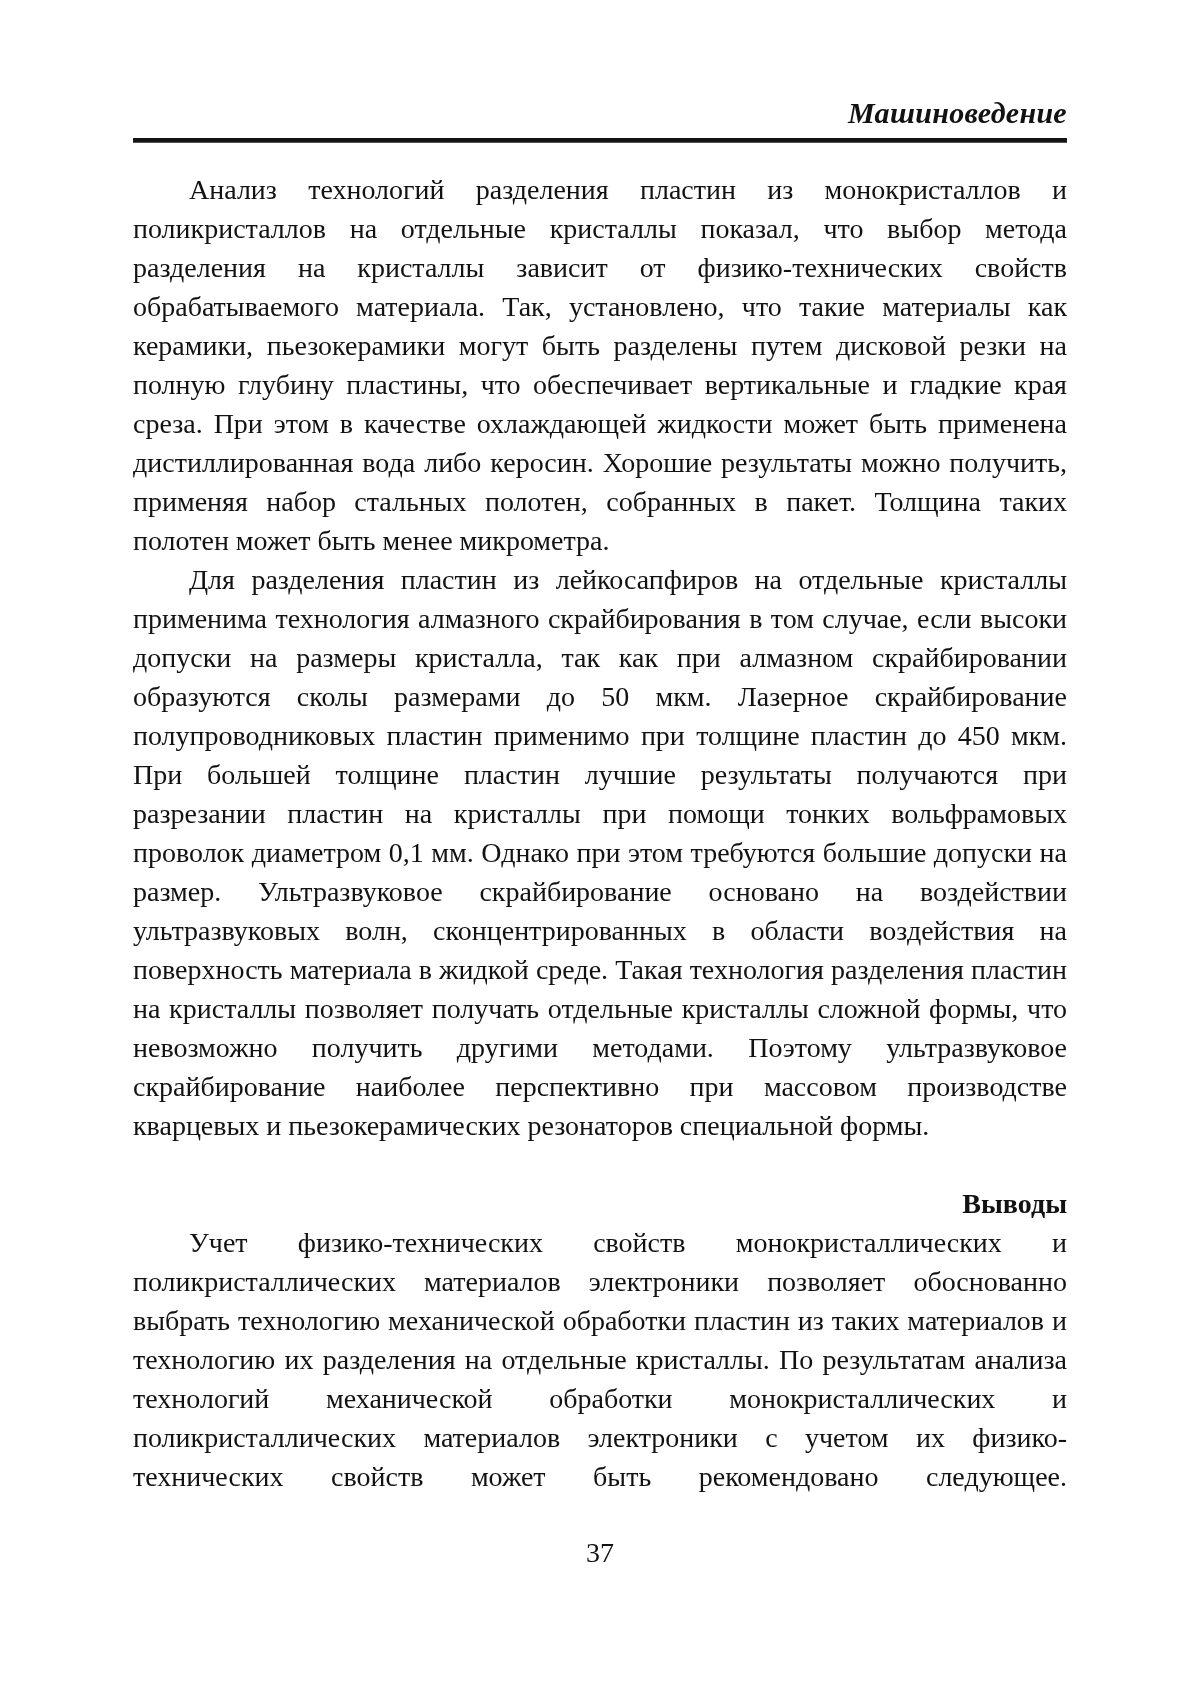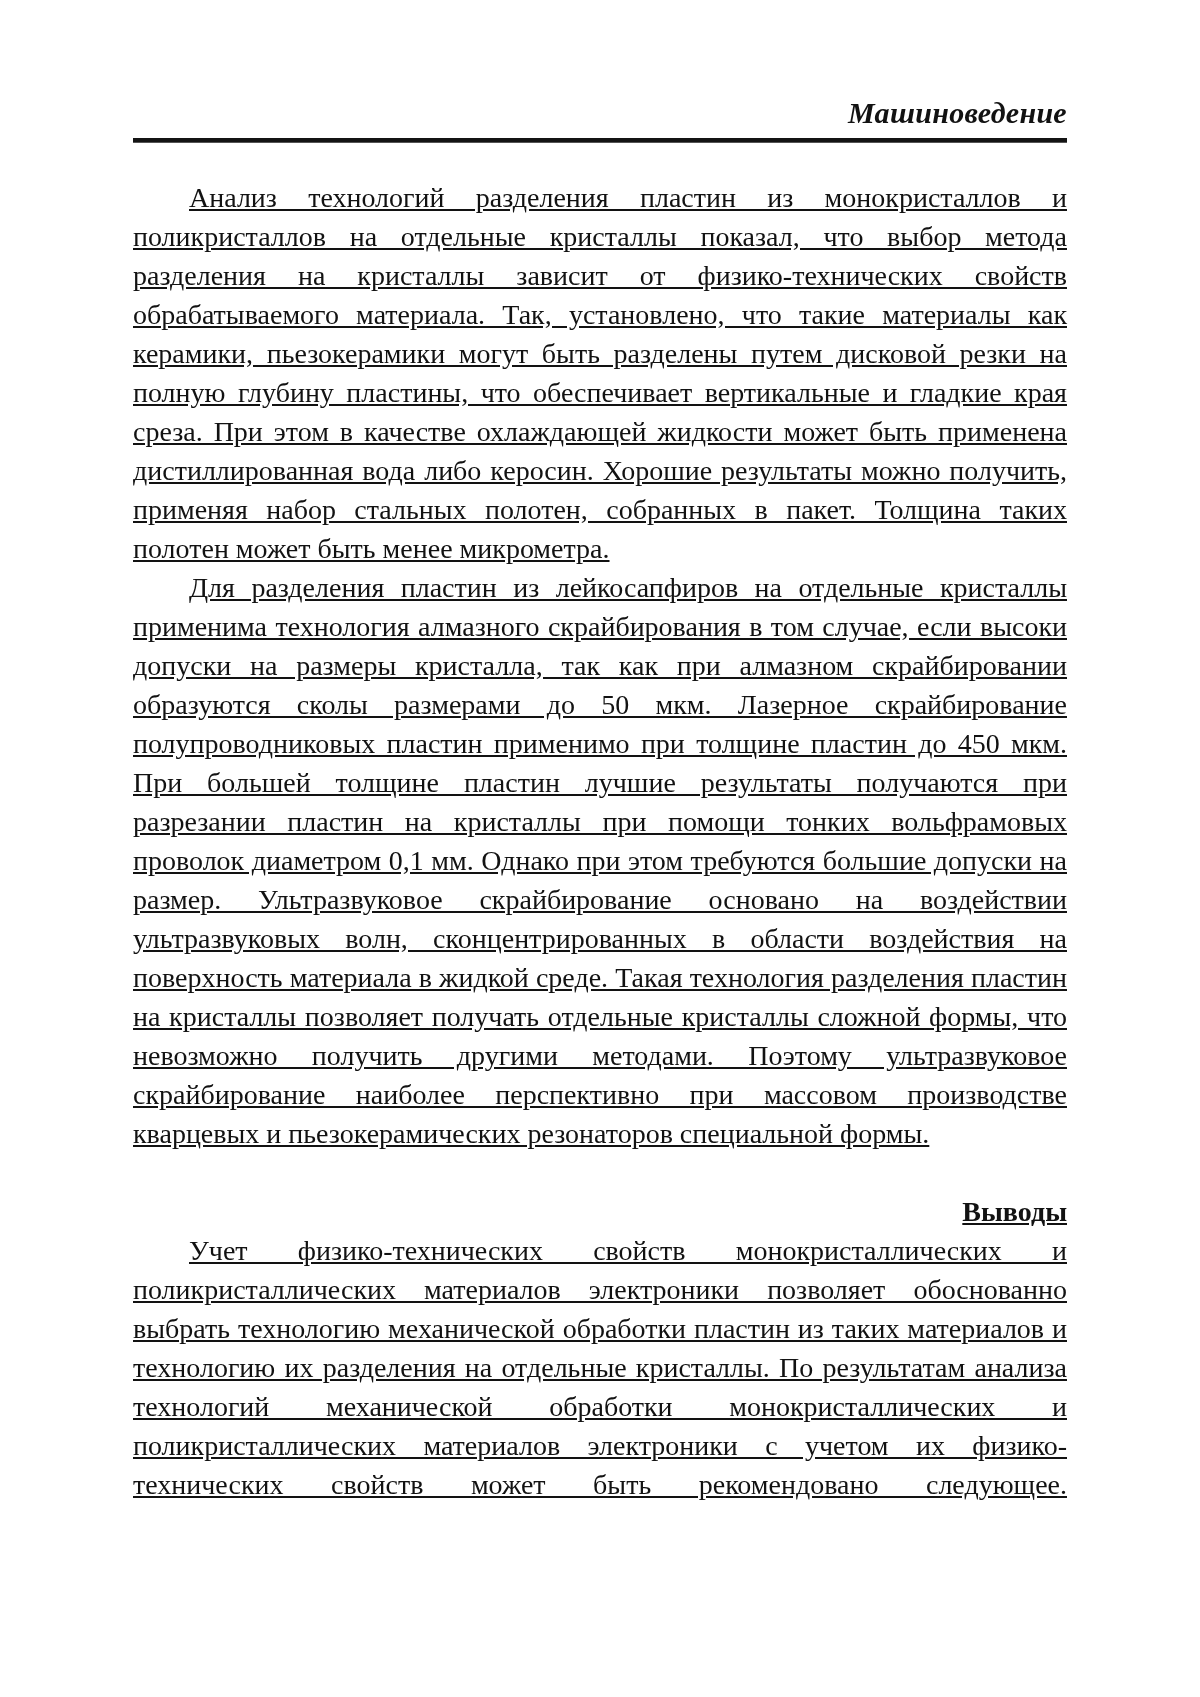--- a/index.html
+++ b/index.html
@@ -33,23 +33,22 @@
     letter-spacing: 0.3px;
   }
   .header-rule {
     height: 4px;
     background: #141414;
     border-bottom: 1px solid #555;
   }
   .content {
     position: absolute;
     left: 133px;
-    top: 178px;
+    top: 170px;
     width: 934px;
-    text-decoration: underline;
   }
   .content p {
     margin: 0;
     font-size: 28px;
     line-height: 39px;
     text-align: justify;
     text-indent: 56px;
   }
   .content p.justify-last {
     text-align-last: justify;
@@ -82,14 +81,17 @@
     <div class="header-rule"></div>
   </div>
 
   <div class="content">
     <p>Анализ технологий разделения пластин из монокристаллов и поликристаллов на отдельные кристаллы показал, что выбор метода разделения на кристаллы зависит от физико-технических свойств обрабатываемого материала. Так, установлено, что такие материалы как керамики, пьезокерамики могут быть разделены путем дисковой резки на полную глубину пластины, что обеспечивает вертикальные и гладкие края среза. При этом в качестве охлаждающей жидкости может быть применена дистиллированная вода либо керосин. Хорошие результаты можно получить, применяя набор стальных полотен, собранных в пакет. Толщина таких полотен может быть менее микрометра.</p>
     <p>Для разделения пластин из лейкосапфиров на отдельные кристаллы применима технология алмазного скрайбирования в том случае, если высоки допуски на размеры кристалла, так как при алмазном скрайбировании образуются сколы размерами до 50 мкм. Лазерное скрайбирование полупроводниковых пластин применимо при толщине пластин до 450 мкм. При большей толщине пластин лучшие результаты получаются при разрезании пластин на кристаллы при помощи тонких вольфрамовых проволок диаметром 0,1 мм. Однако при этом требуются большие допуски на размер. Ультразвуковое скрайбирование основано на воздействии ультразвуковых волн, сконцентрированных в области воздействия на поверхность материала в жидкой среде. Такая технология разделения пластин на кристаллы позволяет получать отдельные кристаллы сложной формы, что невозможно получить другими методами. Поэтому ультразвуковое скрайбирование наиболее перспективно при массовом производстве кварцевых и пьезокерамических резонаторов специальной формы.</p>
     <h2 class="section-heading">Выводы</h2>
     <p class="justify-last">Учет физико-технических свойств монокристаллических и поликристаллических материалов электроники позволяет обоснованно выбрать технологию механической обработки пластин из таких материалов и технологию их разделения на отдельные кристаллы. По результатам анализа технологий механической обработки монокристаллических и поликристаллических материалов электроники с учетом их физико-технических свойств может быть рекомендовано следующее.</p>
   </div>
 
+  <div class="footer">
+    <span>37</span>
+  </div>
 
 </div>
 
 </body></html>

